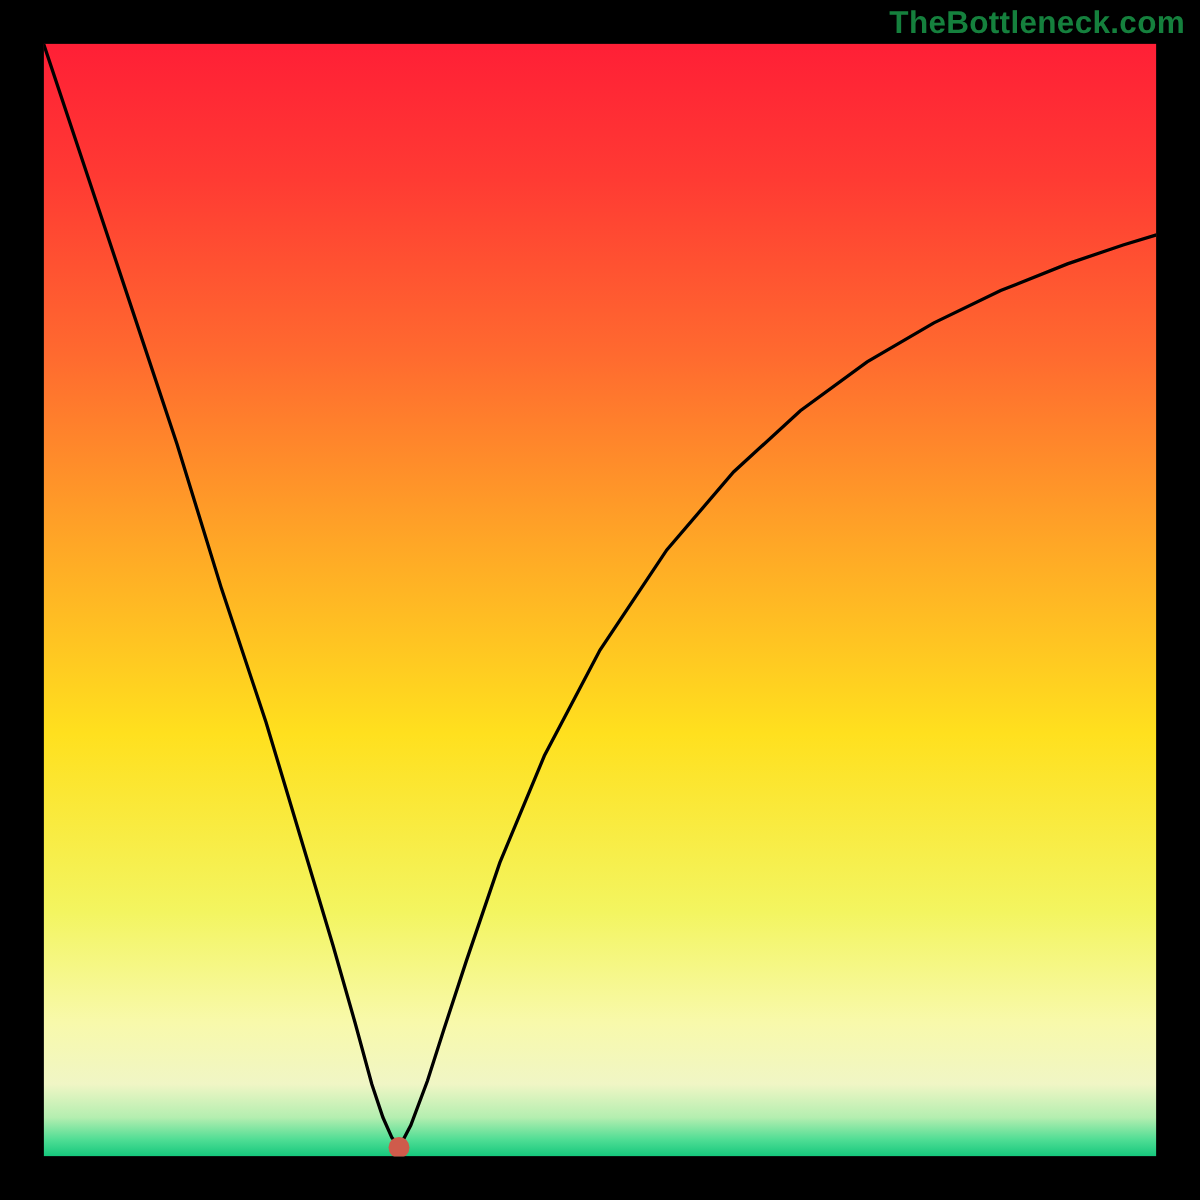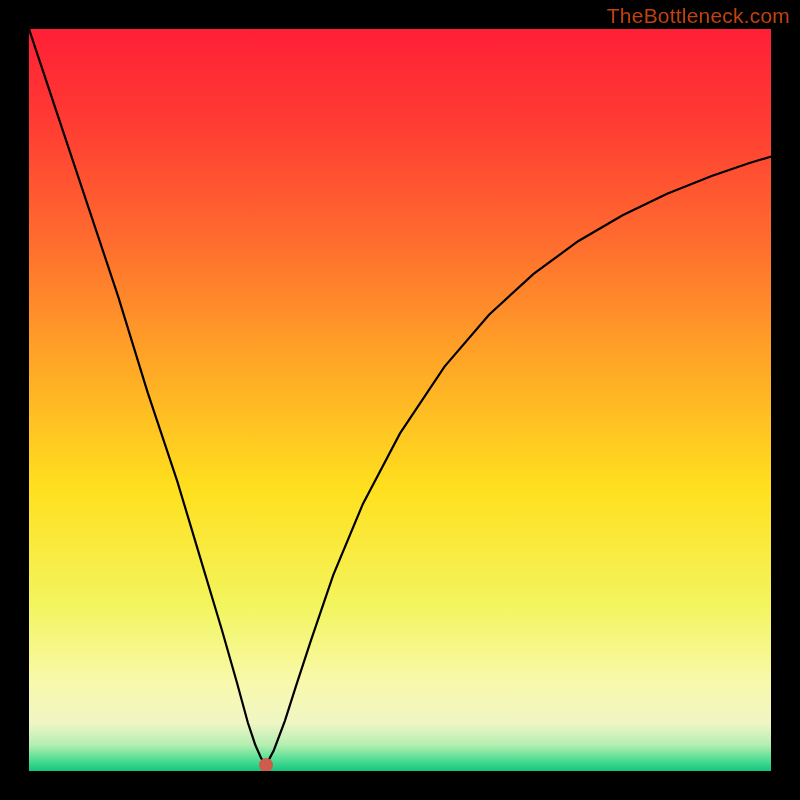--- a/index.html
+++ b/index.html
@@ -45,23 +45,23 @@
     position: absolute;
     width: 14px;
     height: 14px;
     border-radius: 50%;
     transform: translate(-50%, -50%);
   }
   .watermark {
     position: absolute;
     top: 4px;
     right: 10px;
-    color: #c2410c;
+    color: #15803d;
     font-size: 21px;
-    font-weight: 400;
+    font-weight: 700;
     letter-spacing: 0.2px;
   }
 </style>
 </head>
 <body>
 
 <div class="frame">
 
   <div class="plot-area">
     <svg class="gradient" viewBox="0 0 742 742" preserveAspectRatio="none">

